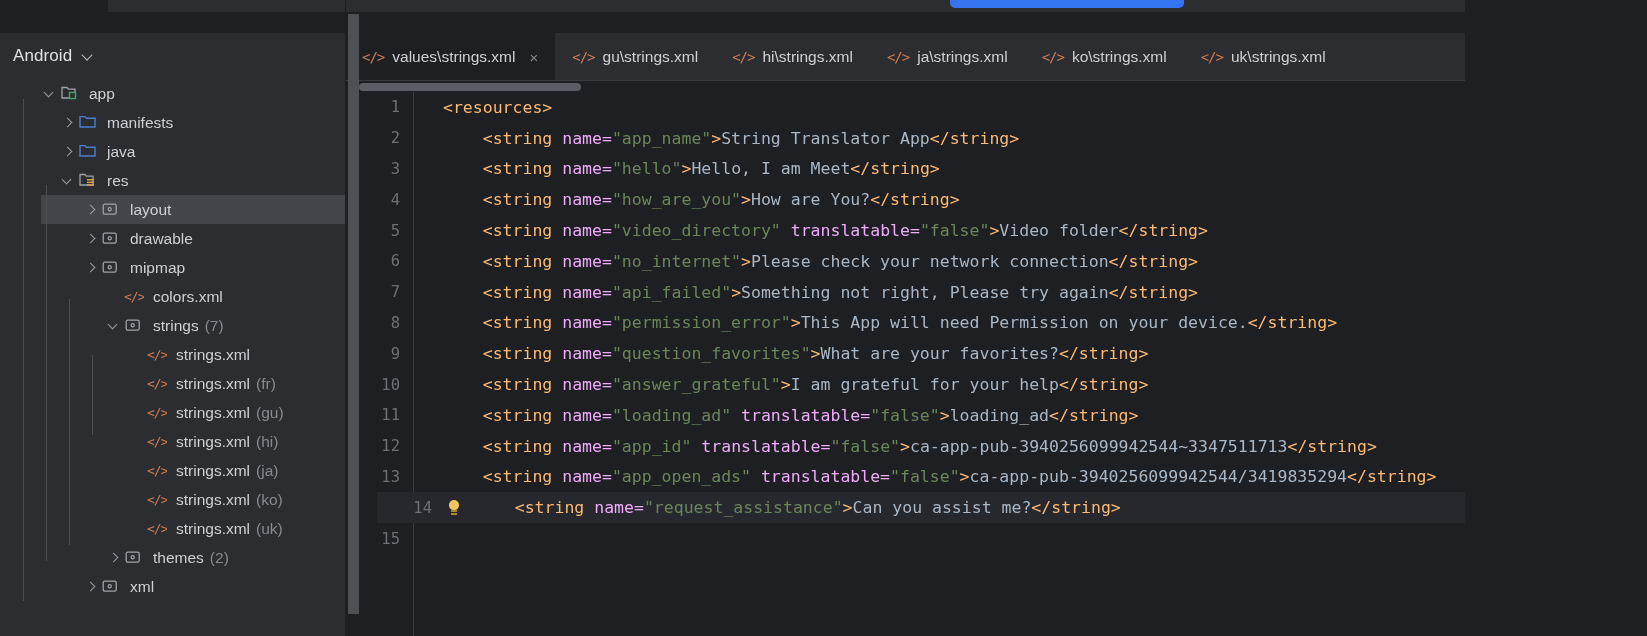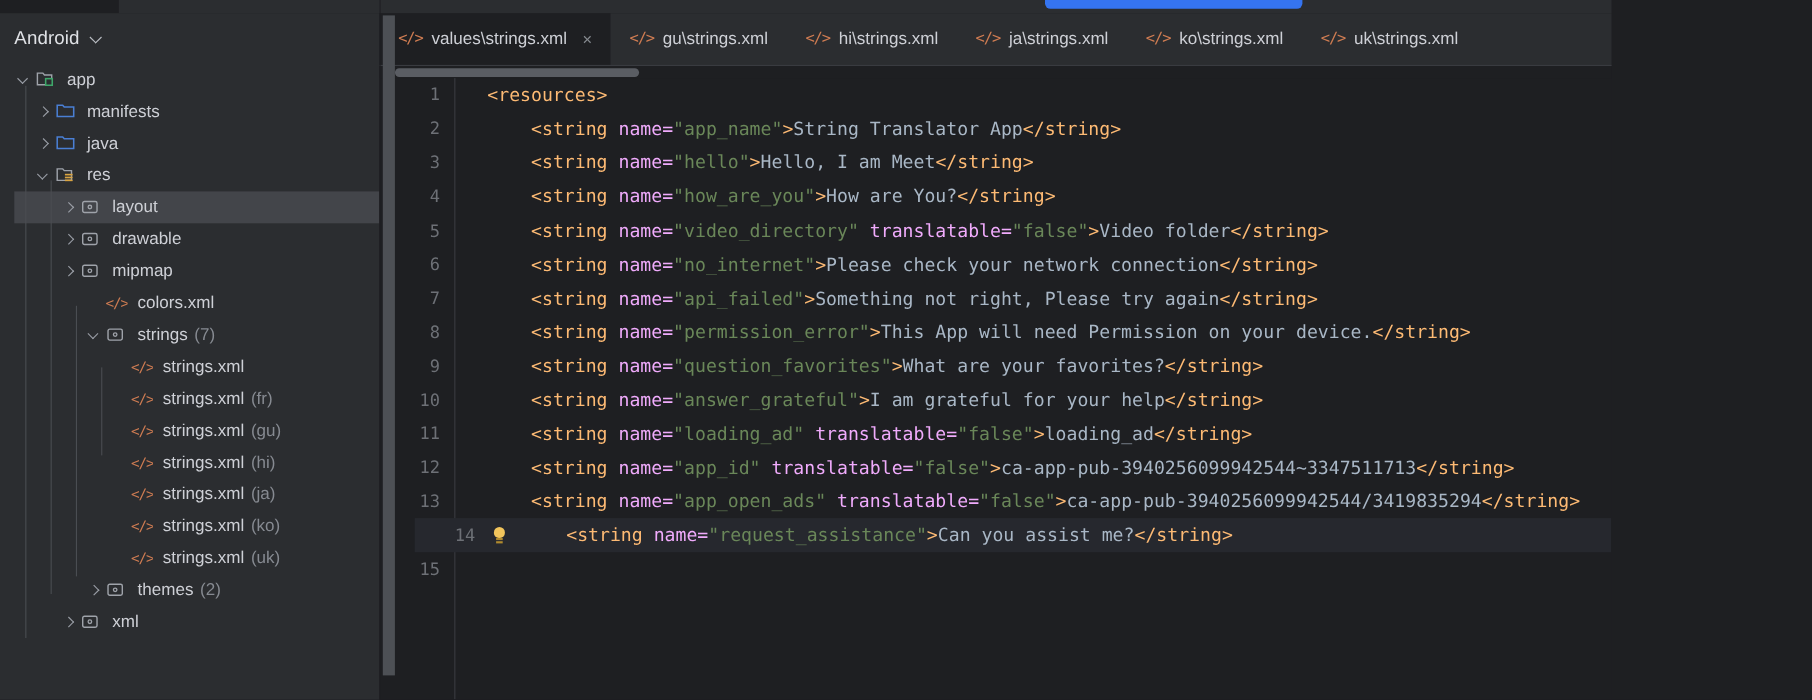--- a/index.html
+++ b/index.html
@@ -14,20 +14,21 @@
     font-family: "Liberation Sans", sans-serif;
     -webkit-font-smoothing: antialiased;
   }
   #app {
     position: relative;
     width: 1465px;
     height: 636px;
     background: #1e1f22;
     display: flex;
     flex-direction: column;
+    gap: 21px;
   }
 
   
   .top-strip {
     position: relative;
     height: 12px;
     background: #2b2d30;
     flex: none;
   }
   .top-strip .left-dark {
@@ -86,20 +87,21 @@
     left: 1px; top: 2px;
     width: 7px; height: 7px;
     border-right: 1.6px solid #b9bcc2;
     border-bottom: 1.6px solid #b9bcc2;
     transform: rotate(45deg);
   }
 
   .tree {
     position: relative;
     padding-top: 1px;
+    padding-left: 28px;
   }
   .tree-row {
     position: relative;
     height: 29px;
     display: flex;
     align-items: center;
     white-space: nowrap;
     font-size: 15.5px;
     color: #ced0d6;
   }

